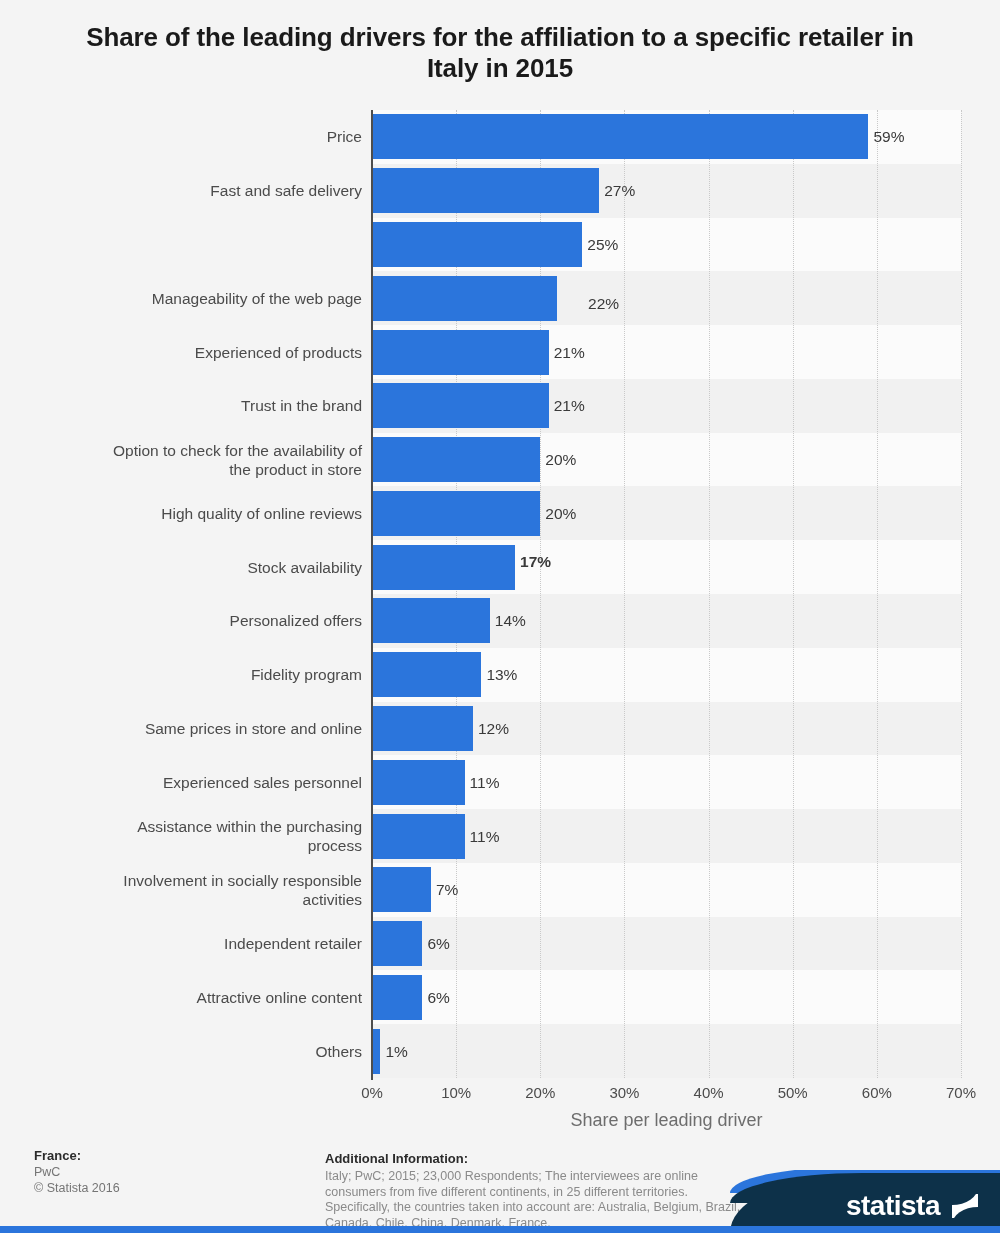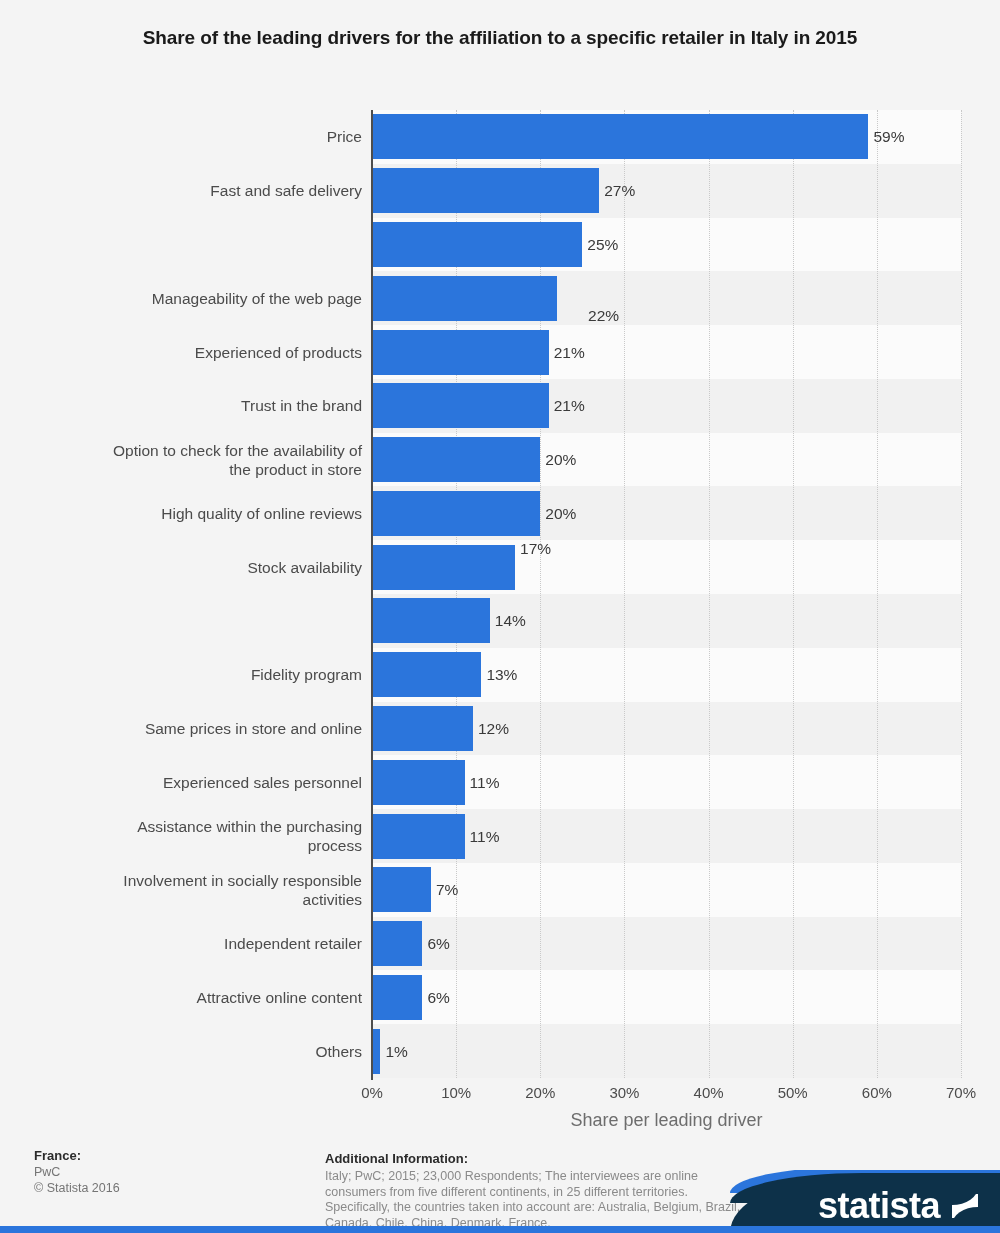--- a/index.html
+++ b/index.html
@@ -19,21 +19,21 @@
     background: #f4f4f4;
   }
 
   
   #title {
     position: absolute;
     left: 60px;
     top: 22px;
     width: 880px;
     text-align: center;
-    font-size: 19px;
+    font-size: 26px;
     font-weight: bold;
     line-height: 31px;
     color: #1a1a1a;
     letter-spacing: -0.1px;
   }
 
   
   #plot {
     position: absolute;
     left: 372px;
@@ -207,21 +207,21 @@
     bottom: 30px;
     width: 270px;
     height: 30px;
     background: #0d3149;
     border-top-left-radius: 150px 34px;
   }
   #logo .wordmark {
     position: absolute;
     right: 60px;
     bottom: 13px;
-    font-size: 36px;
+    font-size: 28px;
     font-weight: bold;
     color: #ffffff;
     letter-spacing: -0.5px;
     line-height: 28px;
   }
   #logo .mark {
     position: absolute;
     right: 22px;
     bottom: 15px;
     width: 26px;
@@ -284,20 +284,23 @@
       </div>
       <div class="cat" style="top: 327.056px;">
         <span style="white-space: pre-line;">Option to check for the availability of
 the product in store</span>
       </div>
       <div class="cat" style="top: 380.833px;">
         <span style="white-space: pre-line;">High quality of online reviews</span>
       </div>
       <div class="cat" style="top: 434.611px;">
         <span style="white-space: pre-line;">Stock availability</span>
+      </div>
+      <div class="cat" style="top: 488.389px;">
+        <span style="white-space: pre-line;">Personalized offers</span>
       </div>
       <div class="cat" style="top: 542.167px;">
         <span style="white-space: pre-line;">Fidelity program</span>
       </div>
       <div class="cat" style="top: 595.944px;">
         <span style="white-space: pre-line;">Same prices in store and online</span>
       </div>
       <div class="cat" style="top: 649.722px;">
         <span style="white-space: pre-line; margin-left: 10px;">Experienced sales personnel</span>
       </div>
@@ -346,31 +349,31 @@
       <div class="gridline" style="left: 420.714px;"></div>
       <div class="gridline" style="left: 504.857px;"></div>
       <div class="gridline" style="left: 589px;"></div>
       <div class="bar" style="left: 0px; top: 4.38889px; width: 496.443px; background: rgb(43, 117, 220);"></div>
       <div class="value-label" style="left: 496.443px; top: 4.38889px;">59%</div>
       <div class="bar" style="left: 0px; top: 58.1667px; width: 227.186px; background: rgb(43, 117, 220);"></div>
       <div class="value-label" style="left: 227.186px; top: 58.1667px;">27%</div>
       <div class="bar" style="left: 0px; top: 111.944px; width: 210.357px; background: rgb(43, 117, 220);"></div>
       <div class="value-label" style="left: 210.357px; top: 111.944px;">25%</div>
       <div class="bar" style="left: 0px; top: 165.722px; width: 185.114px; background: rgb(43, 117, 220);"></div>
-      <div class="value-label" style="left: 185.114px; top: 183px; padding-left: 31px;">22%</div>
+      <div class="value-label" style="left: 185.114px; top: 171px; padding-left: 31px;">22%</div>
       <div class="bar" style="left: 0px; top: 219.5px; width: 176.7px; background: rgb(43, 117, 220);"></div>
       <div class="value-label" style="left: 176.7px; top: 219.5px;">21%</div>
       <div class="bar" style="left: 0px; top: 273.278px; width: 176.7px; background: rgb(43, 117, 220);"></div>
       <div class="value-label" style="left: 176.7px; top: 273.278px;">21%</div>
       <div class="bar" style="left: 0px; top: 327.056px; width: 168.286px; background: rgb(43, 117, 220);"></div>
       <div class="value-label" style="left: 168.286px; top: 327.056px;">20%</div>
       <div class="bar" style="left: 0px; top: 380.833px; width: 168.286px; background: rgb(43, 117, 220);"></div>
       <div class="value-label" style="left: 168.286px; top: 380.833px;">20%</div>
       <div class="bar" style="left: 0px; top: 434.611px; width: 143.043px; background: rgb(43, 117, 220);"></div>
-      <div class="value-label" style="left: 143.043px; top: 416px;">17%</div>
+      <div class="value-label" style="left: 143.043px; top: 429px; font-weight: bold;">17%</div>
       <div class="bar" style="left: 0px; top: 488.389px; width: 117.8px; background: rgb(43, 117, 220);"></div>
       <div class="value-label" style="left: 117.8px; top: 488.389px;">14%</div>
       <div class="bar" style="left: 0px; top: 542.167px; width: 109.386px; background: rgb(43, 117, 220);"></div>
       <div class="value-label" style="left: 109.386px; top: 542.167px;">13%</div>
       <div class="bar" style="left: 0px; top: 595.944px; width: 100.971px; background: rgb(43, 117, 220);"></div>
       <div class="value-label" style="left: 100.971px; top: 595.944px;">12%</div>
       <div class="bar" style="left: 0px; top: 649.722px; width: 92.5571px; background: rgb(43, 117, 220);"></div>
       <div class="value-label" style="left: 92.5571px; top: 649.722px;">11%</div>
       <div class="bar" style="left: 0px; top: 703.5px; width: 92.5571px; background: rgb(43, 117, 220);"></div>
       <div class="value-label" style="left: 92.5571px; top: 703.5px;">11%</div>

